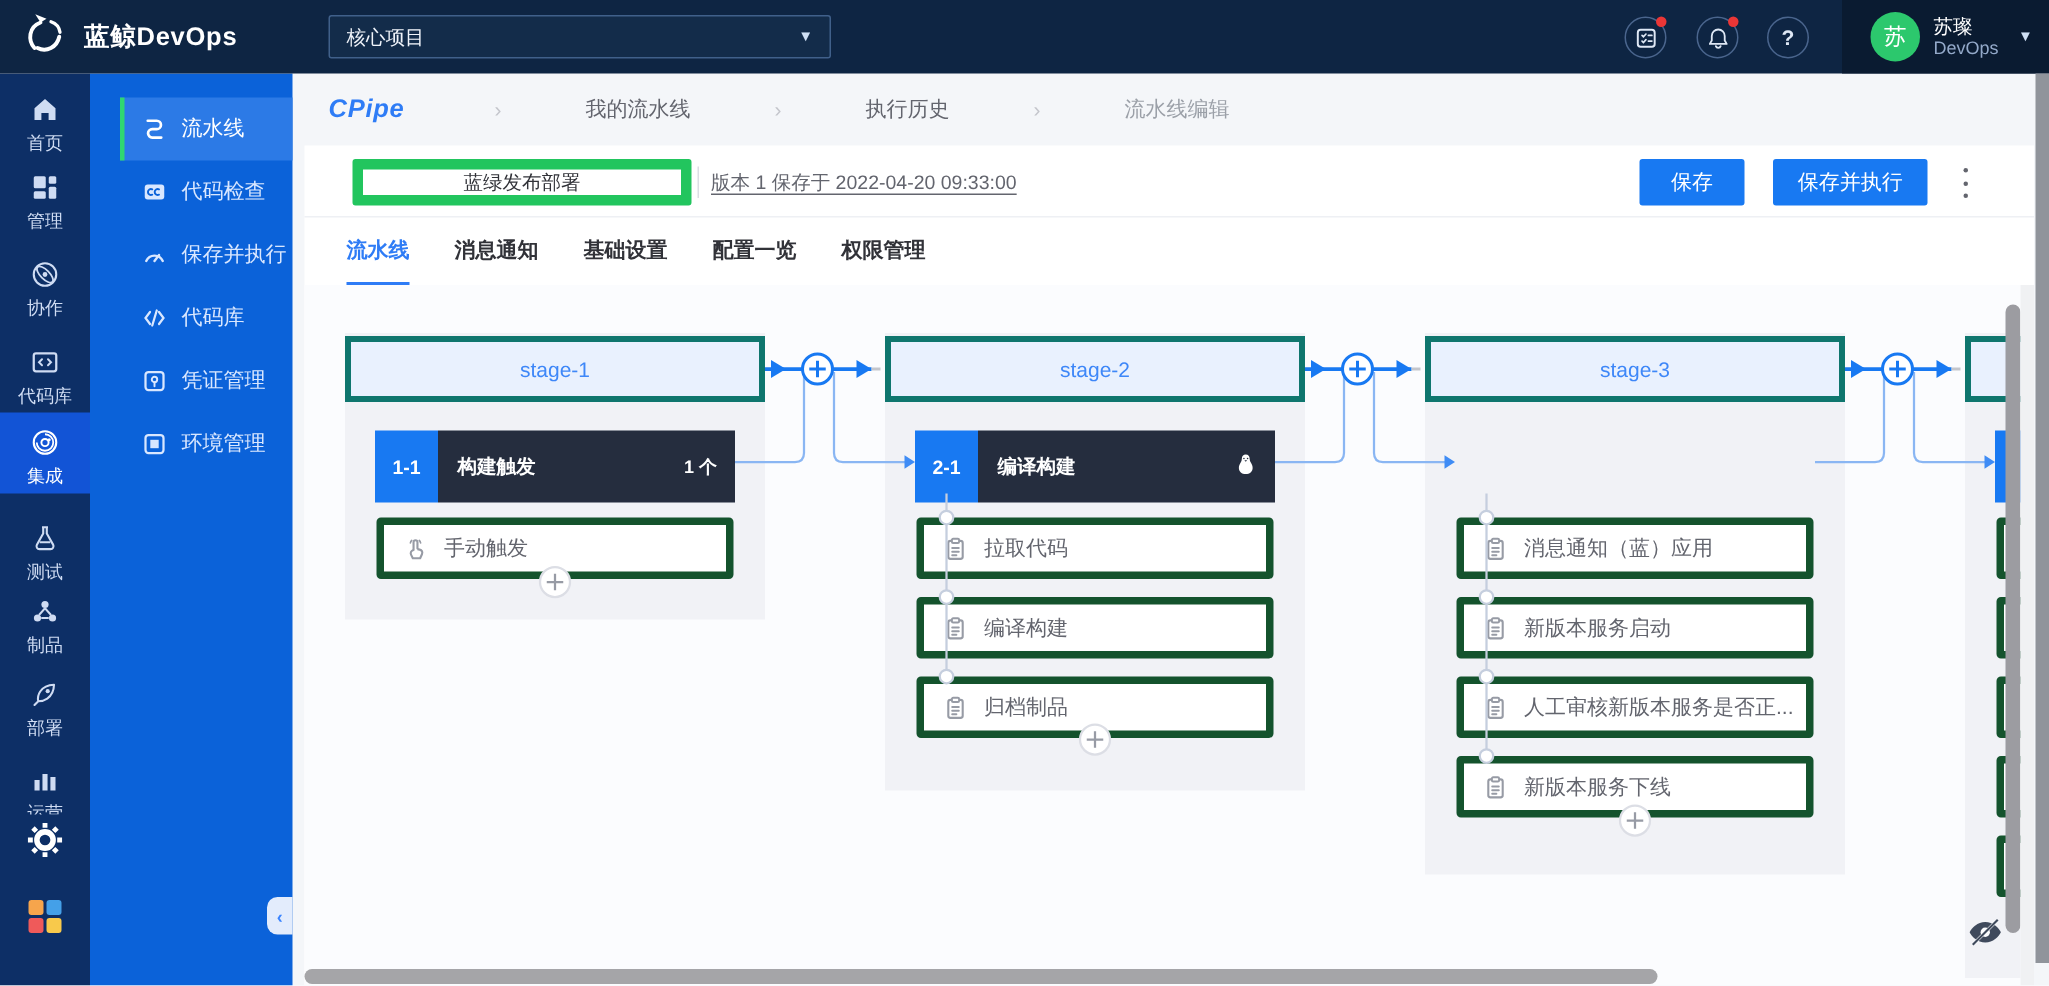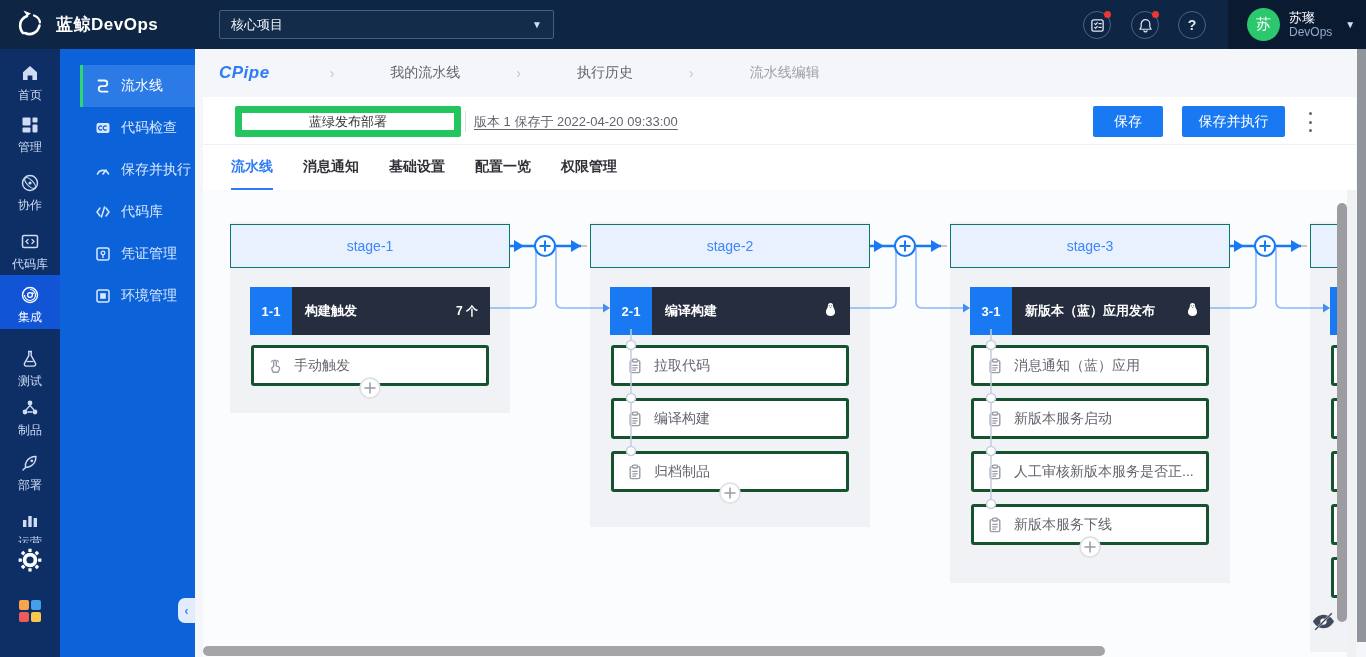--- a/index.html
+++ b/index.html
@@ -95,32 +95,32 @@
           line-height:43px; cursor:pointer; }
   .tab.active { color:#2e7cf6; border-bottom:2px solid #2e7cf6; }
 
   
   .canvas { position:absolute; left:0; top:93px; width:1144px; height:467px;
           background:#fbfcfe; overflow:hidden; }
   .gutter { position:absolute; left:1144px; top:93px; width:9px; height:467px;
           background:#f0f1f3; }
   .stagebox { position:absolute; background:#f1f2f6; }
   .stagehead { position:absolute; left:0; top:2px; width:100%; height:44px;
-          background:#e9f1fe; border:1px solid #0f766e; display:flex;
+          background:#e9f1fe; border:4px solid #0f766e; display:flex;
           align-items:center; justify-content:center; color:#3e87f8;
           font-size:14px; cursor:pointer; }
   .jobbar { position:absolute; left:20px; top:65px; width:240px; height:48px;
           display:flex; cursor:pointer; }
   .jbadge { width:42px; background:#1879f2; color:#fff; font-size:13px;
           font-weight:bold; display:flex; align-items:center; justify-content:center; }
   .jbody { flex:1; background:#252d3e; color:#fff; font-size:13px; font-weight:bold;
           display:flex; align-items:center; padding:0 12px 0 13px; }
   .jmeta { margin-left:auto; font-size:12px; font-weight:bold; color:#fff; }
   .card { position:absolute; left:21px; width:238px; height:41px; background:#fff;
-          border:3px solid #14532d; border-radius:3px; display:flex;
+          border:5px solid #14532d; border-radius:3px; display:flex;
           align-items:center; padding-left:13px; gap:11px; font-size:14px;
           color:#63656e; cursor:pointer; }
   .card .ic { color:#979ba5; flex:none; }
   .overlay { position:absolute; left:0; top:0; pointer-events:none; }
   .eyebtn { position:absolute; left:1108px; top:419px; width:25px; height:25px;
           color:#3f4a5c; cursor:pointer; }
   .vscroll { position:absolute; left:1134px; top:13px; width:10px; height:419px;
           background:#9c9ca1; border-radius:5px; cursor:pointer; }
 
   .pagescroll { position:absolute; left:1357px; top:49px; width:9px; height:593px;
@@ -376,21 +376,21 @@
   </div>
 
   <div class="canvas">
 
     <div class="stagebox" style="left:27px;top:32px;width:280px;height:191px">
       <div class="stagehead">stage-1</div>
       <div class="jobbar">
         <div class="jbadge">1-1</div>
         <div class="jbody">
             <span>构建触发</span>
-          <span class="jmeta">7 个</span>
+          <span class="jmeta">1 个</span>
           </div>
       </div>
       <div class="card" style="top:123px">
         <svg class="ic" width="16" height="16">
             <use href="#i-hand"></use>
           </svg>
         <span>手动触发</span>
       </div>
     </div>
 
@@ -420,29 +420,20 @@
       <div class="card" style="top:229px">
         <svg class="ic" width="16" height="16">
             <use href="#i-clip"></use>
           </svg>
         <span>归档制品</span>
       </div>
     </div>
 
     <div class="stagebox" style="left:747px;top:32px;width:280px;height:361px">
       <div class="stagehead">stage-3</div>
-      <div class="jobbar">
-        <div class="jbadge">3-1</div>
-        <div class="jbody" style="padding-right:10px">
-            <span>新版本（蓝）应用发布</span>
-          <span class="jmeta"><svg width="15" height="15" style="color:#fff">
-                <use href="#i-tux"></use>
-              </svg></span>
-          </div>
-      </div>
       <div class="card" style="top:123px">
         <svg class="ic" width="16" height="16">
             <use href="#i-clip"></use>
           </svg>
         <span>消息通知（蓝）应用</span>
       </div>
       <div class="card" style="top:176px">
         <svg class="ic" width="16" height="16">
             <use href="#i-clip"></use>
           </svg>

